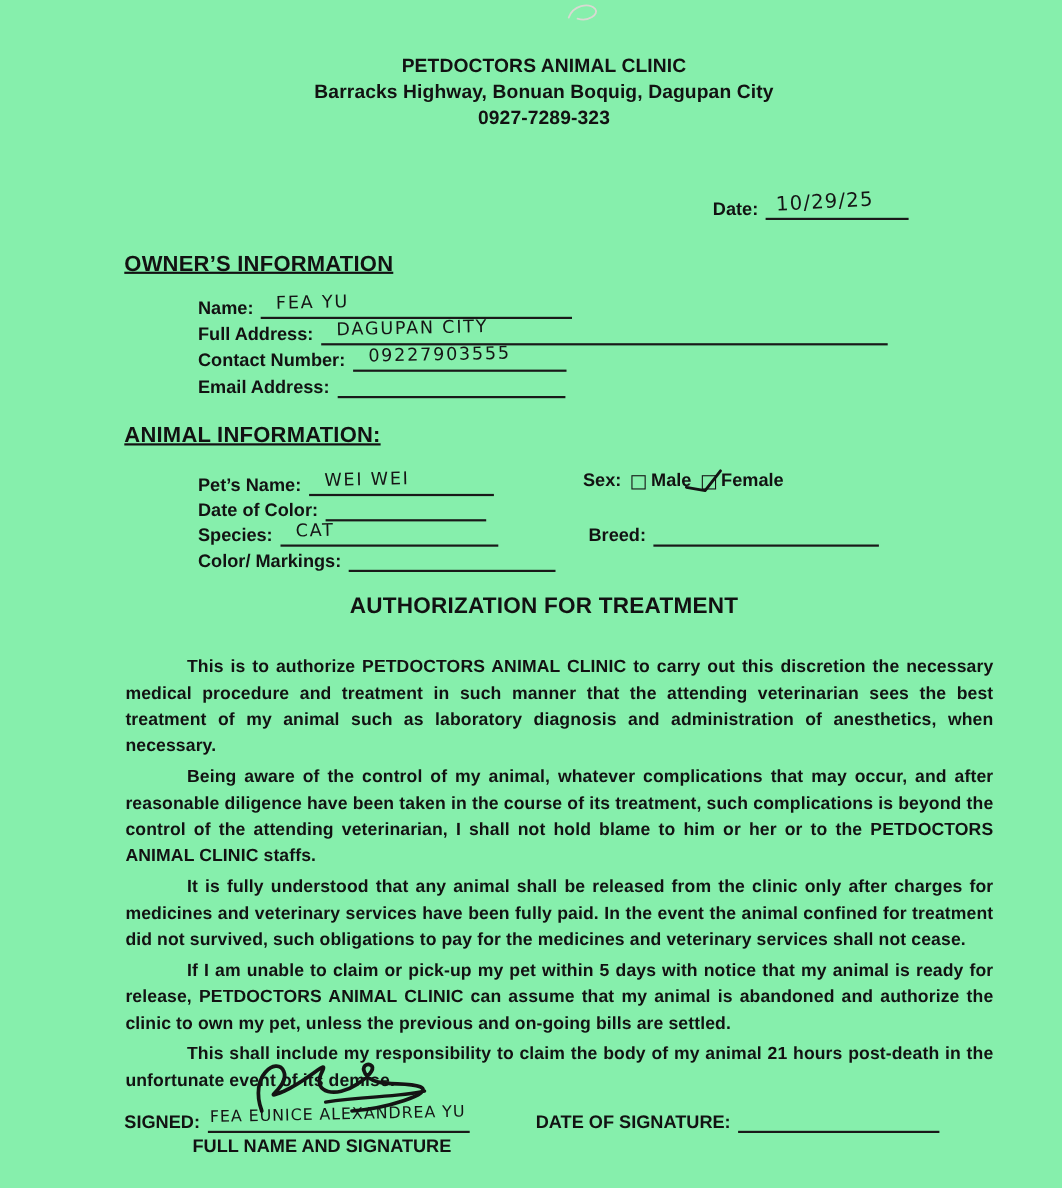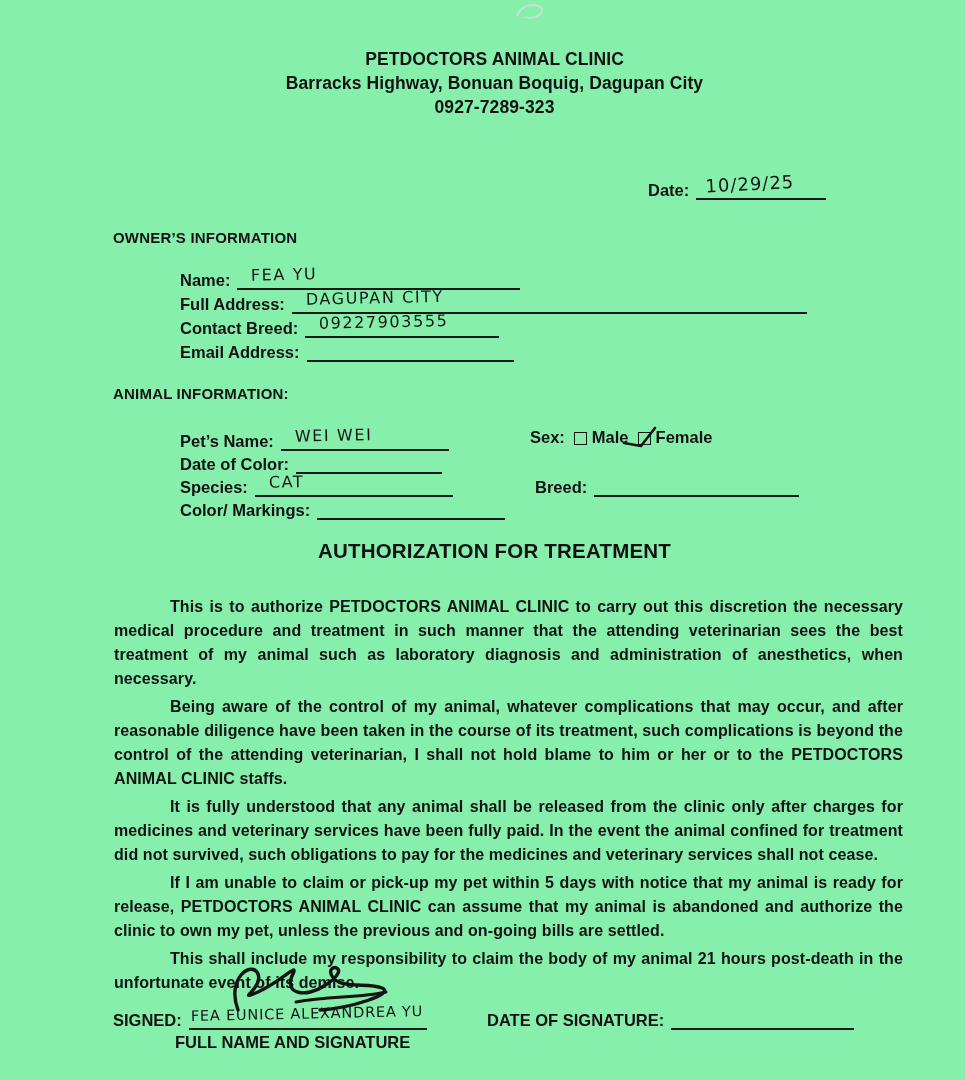--- a/index.html
+++ b/index.html
@@ -18,21 +18,21 @@
   .row{position:absolute;display:flex;align-items:flex-end;font-size:16.5px;white-space:nowrap;justify-content:center;}
   .lbl{line-height:20px;}
   .uline{display:inline-block;border-bottom:2px solid #191919;height:22px;margin-left:7px;position:relative;}
   .hand{
     font-family:"DejaVu Sans",sans-serif;font-weight:400;font-size:16px;
     letter-spacing:1.6px;white-space:nowrap;display:inline-block;
     transform:rotate(-1.2deg);transform-origin:left bottom;
     padding-left:14px;color:#151515;
   }
   .hand.big{font-size:18px;letter-spacing:1px;}
-  .sec-title{position:absolute;font-size:15px;letter-spacing:.2px;}
+  .sec-title{position:absolute;font-size:20px;letter-spacing:.2px;text-decoration:underline;}
   
   .cb{width:11px;height:11px;border:1.8px solid #141414;display:inline-block;margin:0 5px 2px 9px;vertical-align:middle;position:relative;}
   .cb svg{position:absolute;left:-17px;top:-9px;overflow:visible;}
   
   .auth-title{position:absolute;left:0;right:0;top:539px;text-align:center;font-size:20.5px;letter-spacing:.2px;}
   .paras{position:absolute;left:110px;top:591px;width:797px;font-size:16px;line-height:24px;}
   .paras p{margin:4px;text-indent:56px;text-align:justify;text-align-last:left;letter-spacing:.1px;}
   
   .cap{position:absolute;left:175px;top:1033px;font-size:16.5px;}
   .sig-svg{position:absolute;left:200px;top:952px;pointer-events:none;}
@@ -70,21 +70,21 @@
   </div>
 
   <div class="row" style="left:180px;top:290px;">
     <span class="lbl">Full Address:</span>
     <span class="uline" style="width:515px;">
       <span class="hand">DAGUPAN CITY</span>
     </span>
   </div>
 
   <div class="row" style="left:180px;top:314px;">
-    <span class="lbl">Contact Breed:</span>
+    <span class="lbl">Contact Number:</span>
     <span class="uline" style="width:194px;">
       <span class="hand">09227903555</span>
     </span>
   </div>
 
   <div class="row" style="left:180px;top:338px;">
     <span class="lbl">Email Address:</span>
     <span class="uline" style="width:207px;">
       <span class="hand"></span>
     </span>

